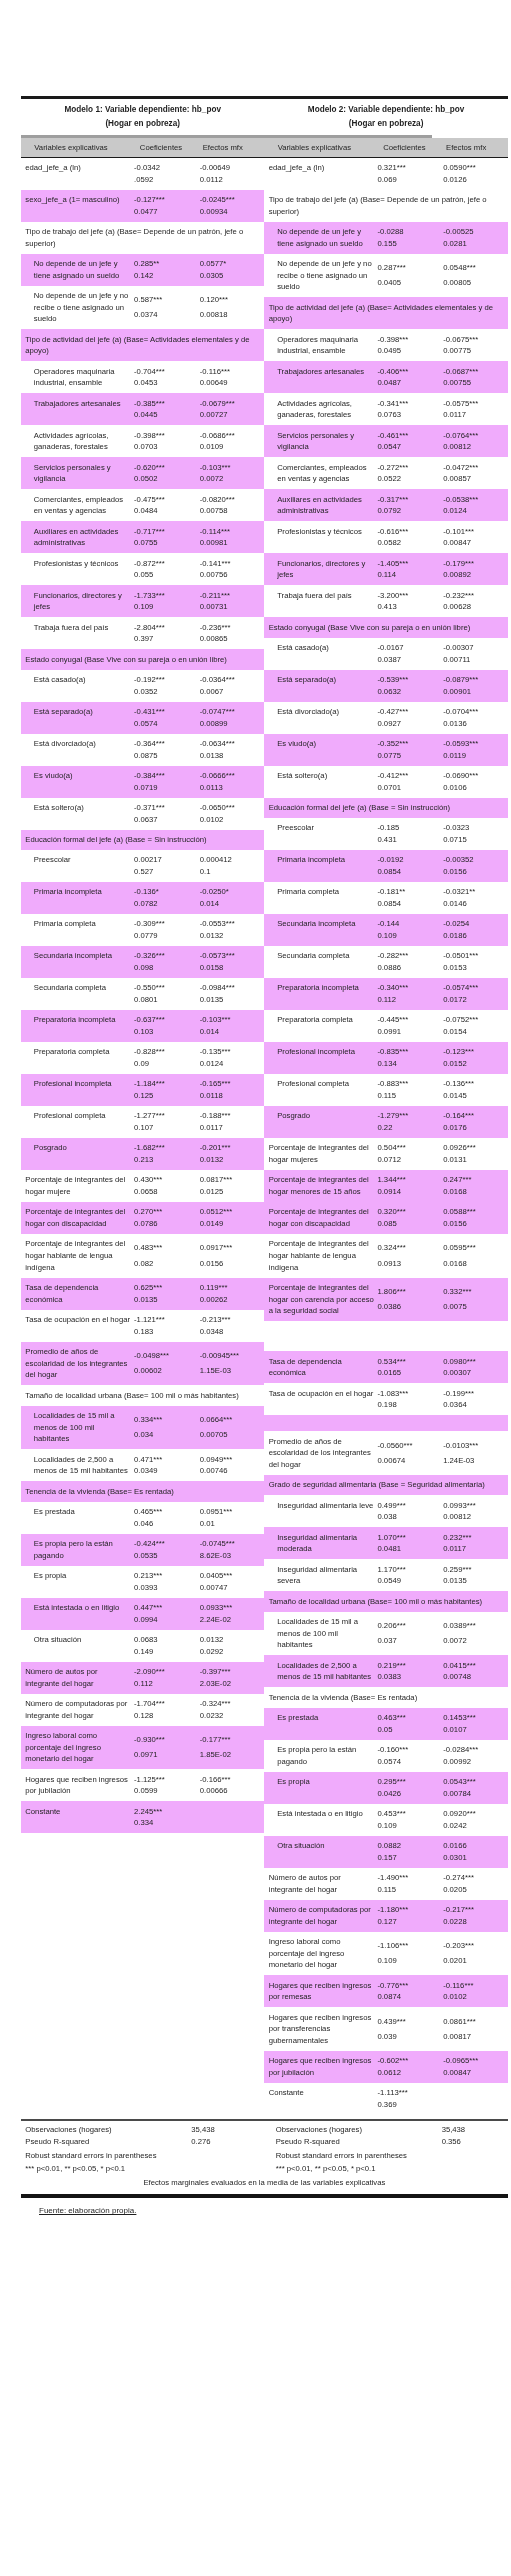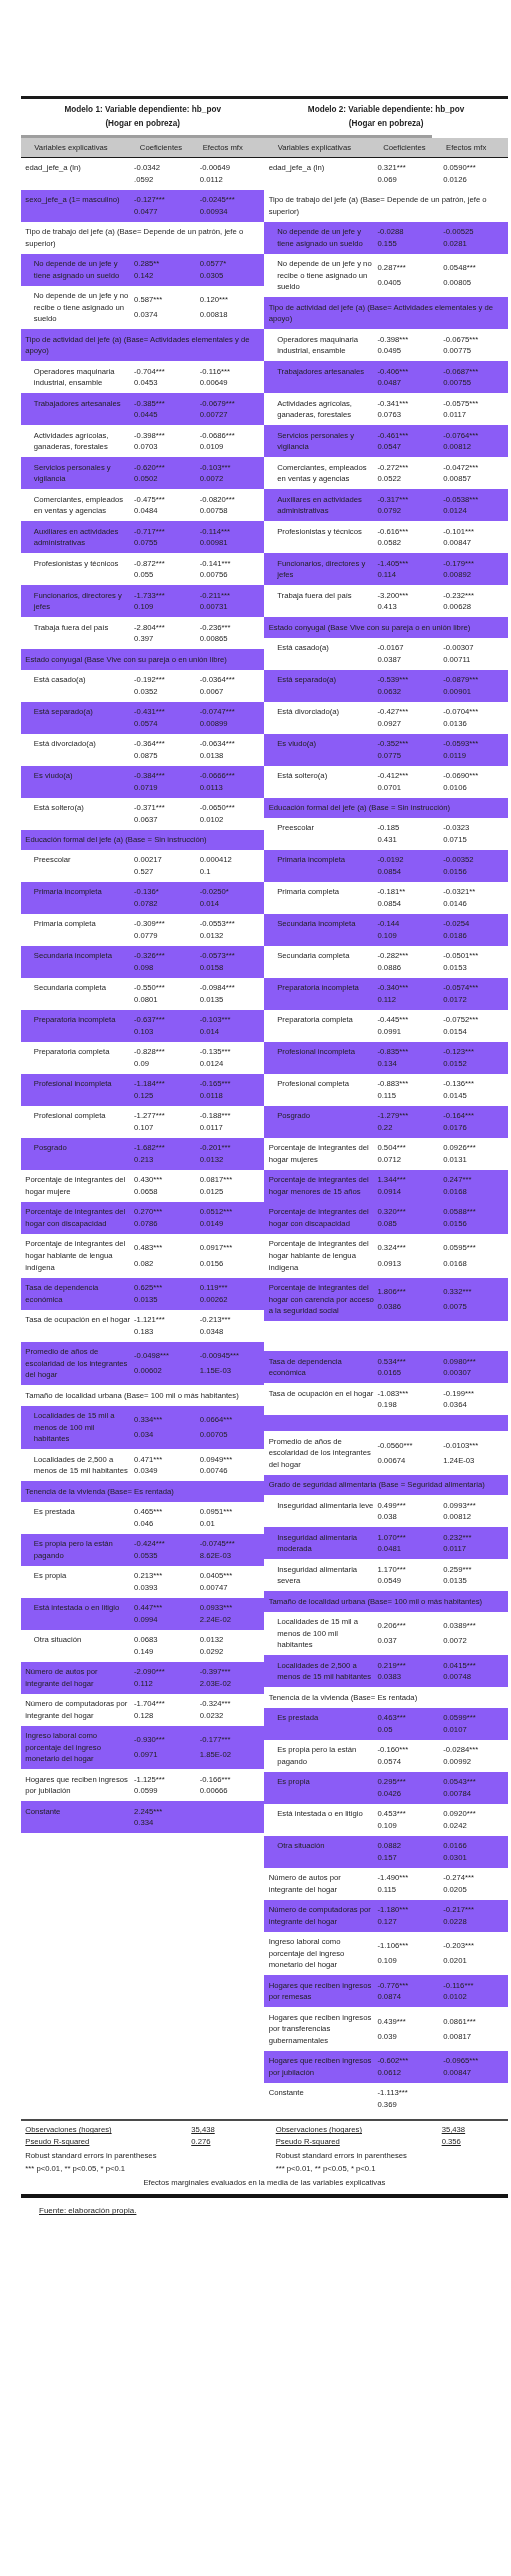--- a/index.html
+++ b/index.html
@@ -16,31 +16,31 @@
   .col-header{
     display:flex;background:#c9c9c9;border-bottom:1.6px solid #1a1a1a;
     font-size:7.7px;position:relative;margin-top:3.2px;padding-left:8px;
   }
   .col-header::before{content:"";position:absolute;left:0;top:-3.2px;height:3.2px;width:100%;background:#9e9e9e;}
   .model.m2 .col-header::before{width:69%;}
   .col-header .h1{width:46%;padding:4.8px 1.1px 4.8px 5.3px;}
   .col-header .h2{width:27%;padding:4.8px 1.1px;}
   .col-header .h3{width:27%;padding:4.8px 1.1px;}
   .trow{display:flex;font-size:7.7px;line-height:11.7px;background:#ffffff;}
-  .trow.gray{background:#8b5cf6;}
+  .trow.gray{background:#f0abfc;}
   .trow .lbl{width:46%;padding:4.3px 2.1px 4.3px 4.3px;box-sizing:border-box;}
   .trow .lbl.ind{padding-left:12.8px;}
   .trow.section .lbl{width:100%;padding-right:5.3px;}
   .trow .val{width:27%;padding:4.3px 1.1px;box-sizing:border-box;display:flex;flex-direction:column;justify-content:space-evenly;}
   .trow .val span{display:block;}
   .trow.spacer{padding:0;}
   .rule-mid{height:1.6px;background:#4a4a4a;margin:4.3px 3.2px 0 21px;}
   .stats{margin:3.2px 3.2px 0 21px;font-size:7.7px;line-height:12.2px;}
   .stat-row{display:flex;gap:14px;}
-  .stat-half{flex:1;display:flex;min-width:0;text-decoration:underline;}
+  .stat-half{flex:1;display:flex;min-width:0;}
   .stat-half .sl{flex:1;padding-left:4.3px;}
   .stat-half .sv{width:28%;}
   .note-row{display:flex;gap:14px;margin-top:1.1px;}
   .note-half{flex:1;padding-left:4.3px;min-width:0;}
   .center-note{text-align:center;padding:1.6px 0 5.3px;font-size:7.7px;}
   .rule-bottom{height:3.7px;background:#141414;margin:0 3.2px 0 21px;}
   .source{margin:8.5px 0 0 39px;font-size:8px;text-decoration:underline;}
 </style>
 </head>
 <body>
@@ -1061,21 +1061,21 @@
           <div class="trow section">
             <div class="lbl">Tenencia de la vivienda (Base= Es rentada)</div>
           </div>
           <div class="trow gray">
             <div class="lbl ind">Es prestada</div>
             <div class="val">
               <span>0.463***</span>
               <span>0.05</span>
             </div>
             <div class="val">
-              <span>0.0599***</span>
+              <span>0.1453***</span>
               <span>0.0107</span>
             </div>
           </div>
           <div class="trow">
             <div class="lbl ind">Es propia pero la están pagando</div>
             <div class="val">
               <span>-0.160***</span>
               <span>0.0574</span>
             </div>
             <div class="val">

